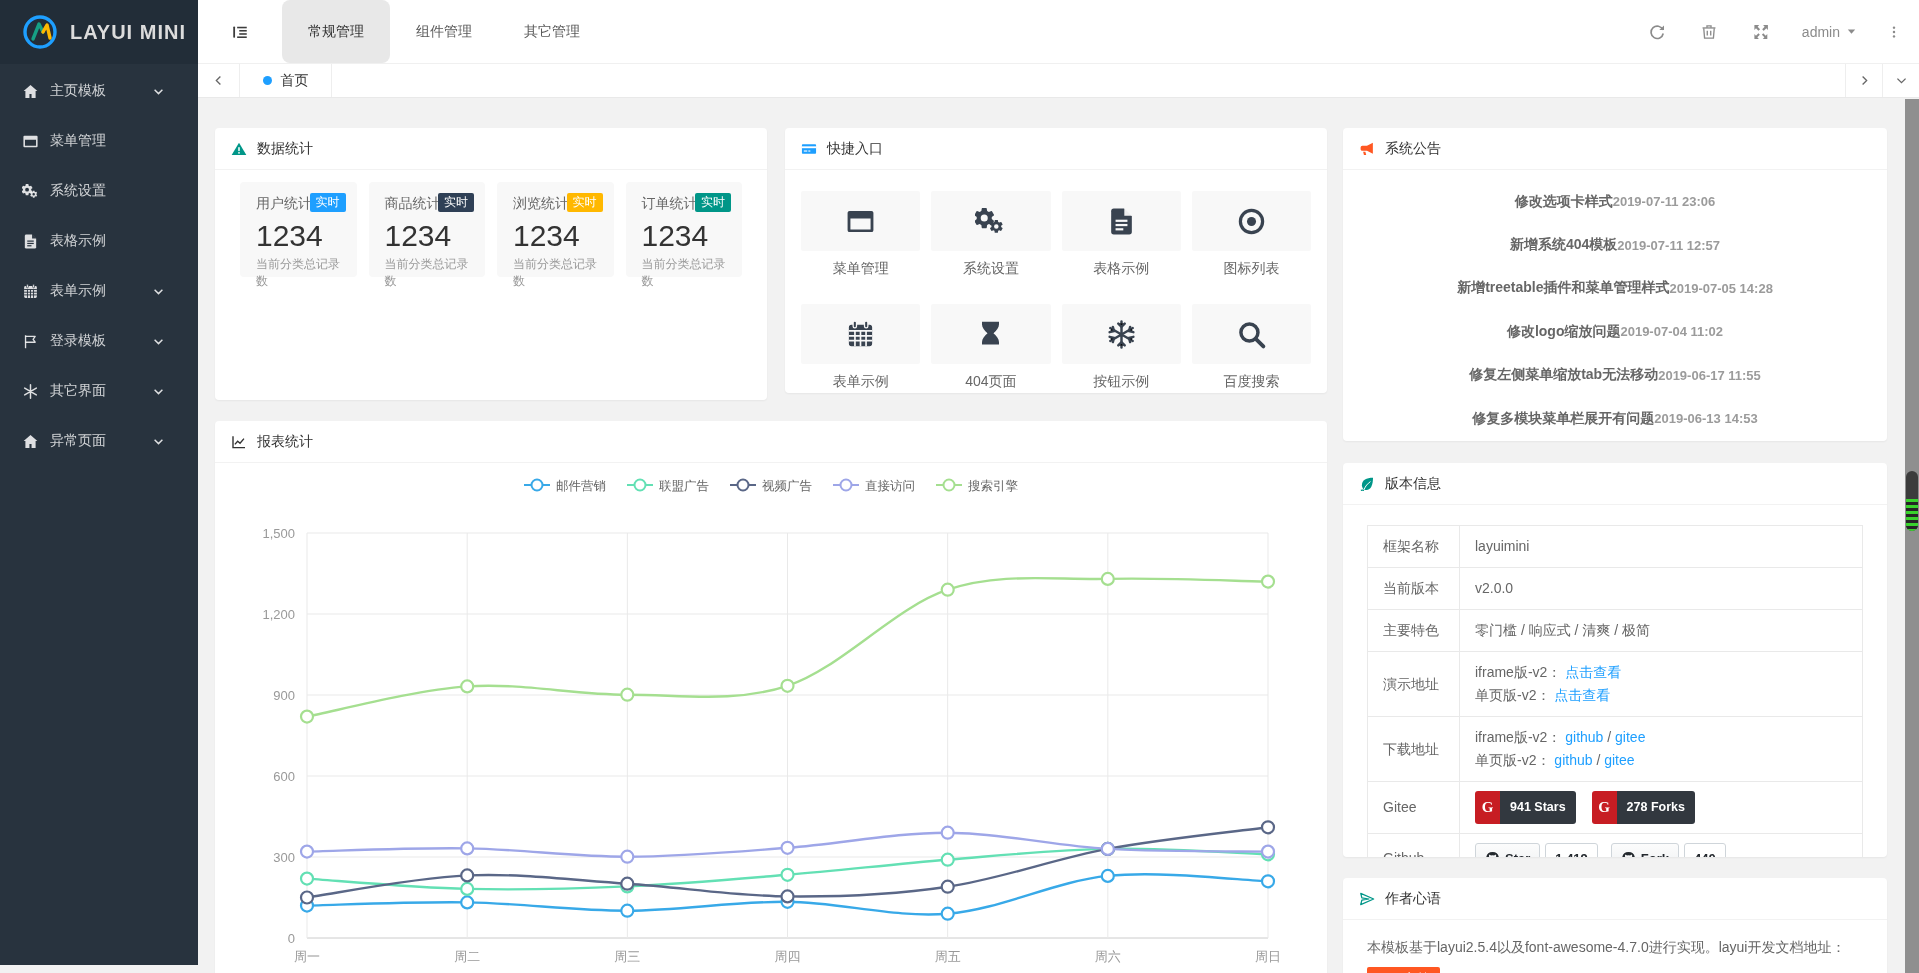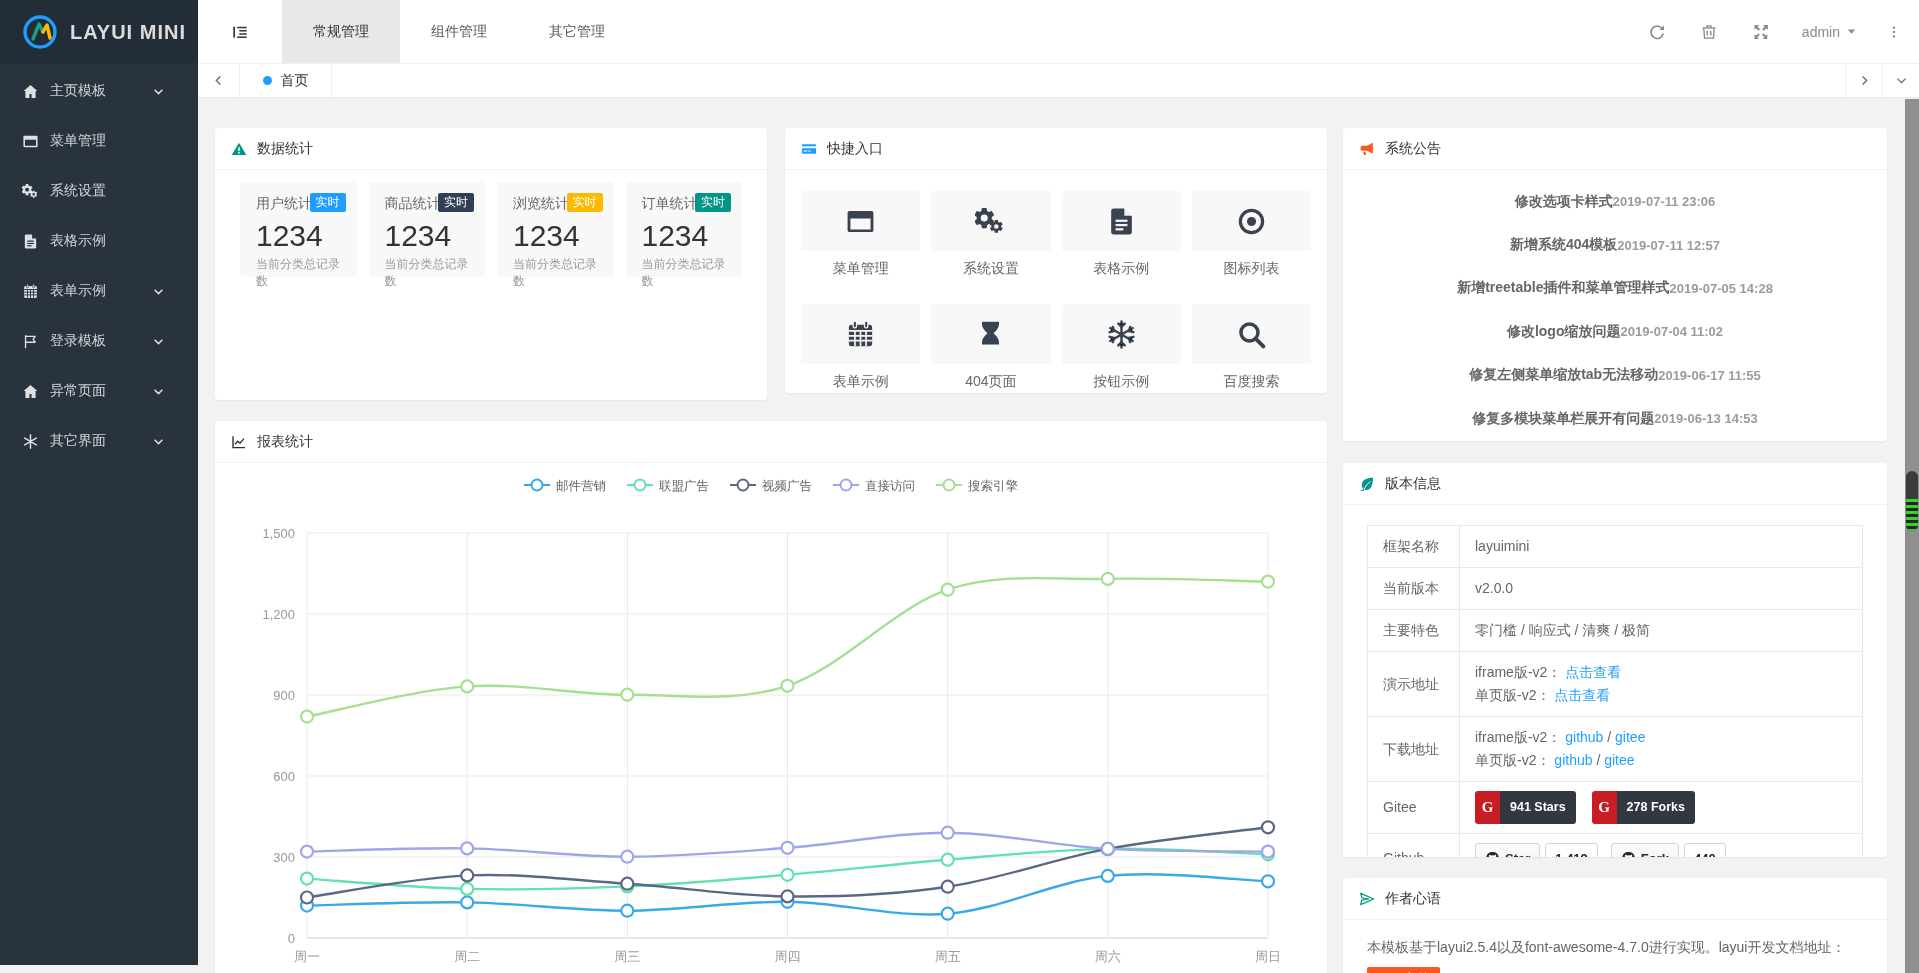--- a/index.html
+++ b/index.html
@@ -18,21 +18,21 @@
   .menu-item .i { width:17px; height:17px; margin-right:11px; color:rgba(255,255,255,.85); }
   .menu-label { font-size:14px; flex:1; }
   .menu-chev { width:12px; height:12px; color:rgba(255,255,255,.55); }
 
   
   .main { position:absolute; left:198px; top:0; right:0; bottom:0; }
   .header { height:64px; background:#fff; display:flex; align-items:stretch; border-bottom:1px solid #f0f0f0; }
   .collapse-btn { width:84px; display:flex; align-items:center; justify-content:center; cursor:pointer; color:#3d3d3d; }
   .collapse-btn .i { width:18px; height:18px; }
   .header-tabs { display:flex; align-items:stretch; }
-  .header-tab { width:118px; display:flex; align-items:center; justify-content:center; font-size:14px; color:#5a5a5a; cursor:pointer; }
+  .header-tab { width:108px; display:flex; align-items:center; justify-content:center; font-size:14px; color:#5a5a5a; cursor:pointer;border-radius:8px; }
   .header-tab.active { background:#e8e8e8; color:#333; }
   .header-right { margin-left:auto; display:flex; align-items:center; gap:30px; padding-right:18px; color:#8b8b8b; }
   .h-act { width:22px; height:18px; cursor:pointer; color:#8b8b8b; }
   .user-box { display:flex; align-items:center; gap:6px; cursor:pointer; font-size:14px; color:#8b8b8b; }
   .user-box .i { width:11px; height:11px; }
   .dots-btn { width:14px; height:18px; cursor:pointer; }
 
   
   .tabbar { height:34px; background:#fff; display:flex; align-items:stretch; border-bottom:1px solid #e9e9e9; }
   .tb-btn { width:42px; display:flex; align-items:center; justify-content:center; color:#666; border-right:1px solid #eee; cursor:pointer; }
@@ -201,39 +201,39 @@
         <span class="menu-label">登录模板</span>
         <span class="i menu-chev">
           <svg viewBox="0 0 24 24">
             <path fill="none" stroke="currentColor" stroke-width="2" d="m6.5 9.5 5.5 5.5 5.5-5.5"></path>
           </svg>
         </span>
       </div>
       <div class="menu-item">
         <span class="i ">
           <svg viewBox="0 0 24 24">
-            <path fill="currentColor" d="M12 2.8 2.3 11.4h2.5V21h5.7v-5.4h3V21h5.7v-9.6h2.5z"></path>
-          </svg>
-        </span>
-        <span class="menu-label">异常页面</span>
+            <g stroke="currentColor" stroke-width="2.1" stroke-linecap="round">
+              <path d="M12 2.5v19M3.8 7.25l16.4 9.5M20.2 7.25 3.8 16.75"></path>
+            </g>
+          </svg>
+        </span>
+        <span class="menu-label">其它界面</span>
         <span class="i menu-chev">
           <svg viewBox="0 0 24 24">
             <path fill="none" stroke="currentColor" stroke-width="2" d="m6.5 9.5 5.5 5.5 5.5-5.5"></path>
           </svg>
         </span>
       </div>
       <div class="menu-item">
         <span class="i ">
           <svg viewBox="0 0 24 24">
-            <g stroke="currentColor" stroke-width="2.1" stroke-linecap="round">
-              <path d="M12 2.5v19M3.8 7.25l16.4 9.5M20.2 7.25 3.8 16.75"></path>
-            </g>
-          </svg>
-        </span>
-        <span class="menu-label">其它界面</span>
+            <path fill="currentColor" d="M12 2.8 2.3 11.4h2.5V21h5.7v-5.4h3V21h5.7v-9.6h2.5z"></path>
+          </svg>
+        </span>
+        <span class="menu-label">异常页面</span>
         <span class="i menu-chev">
           <svg viewBox="0 0 24 24">
             <path fill="none" stroke="currentColor" stroke-width="2" d="m6.5 9.5 5.5 5.5 5.5-5.5"></path>
           </svg>
         </span>
       </div>
     </nav>
 </aside>
 
 <div class="main">

